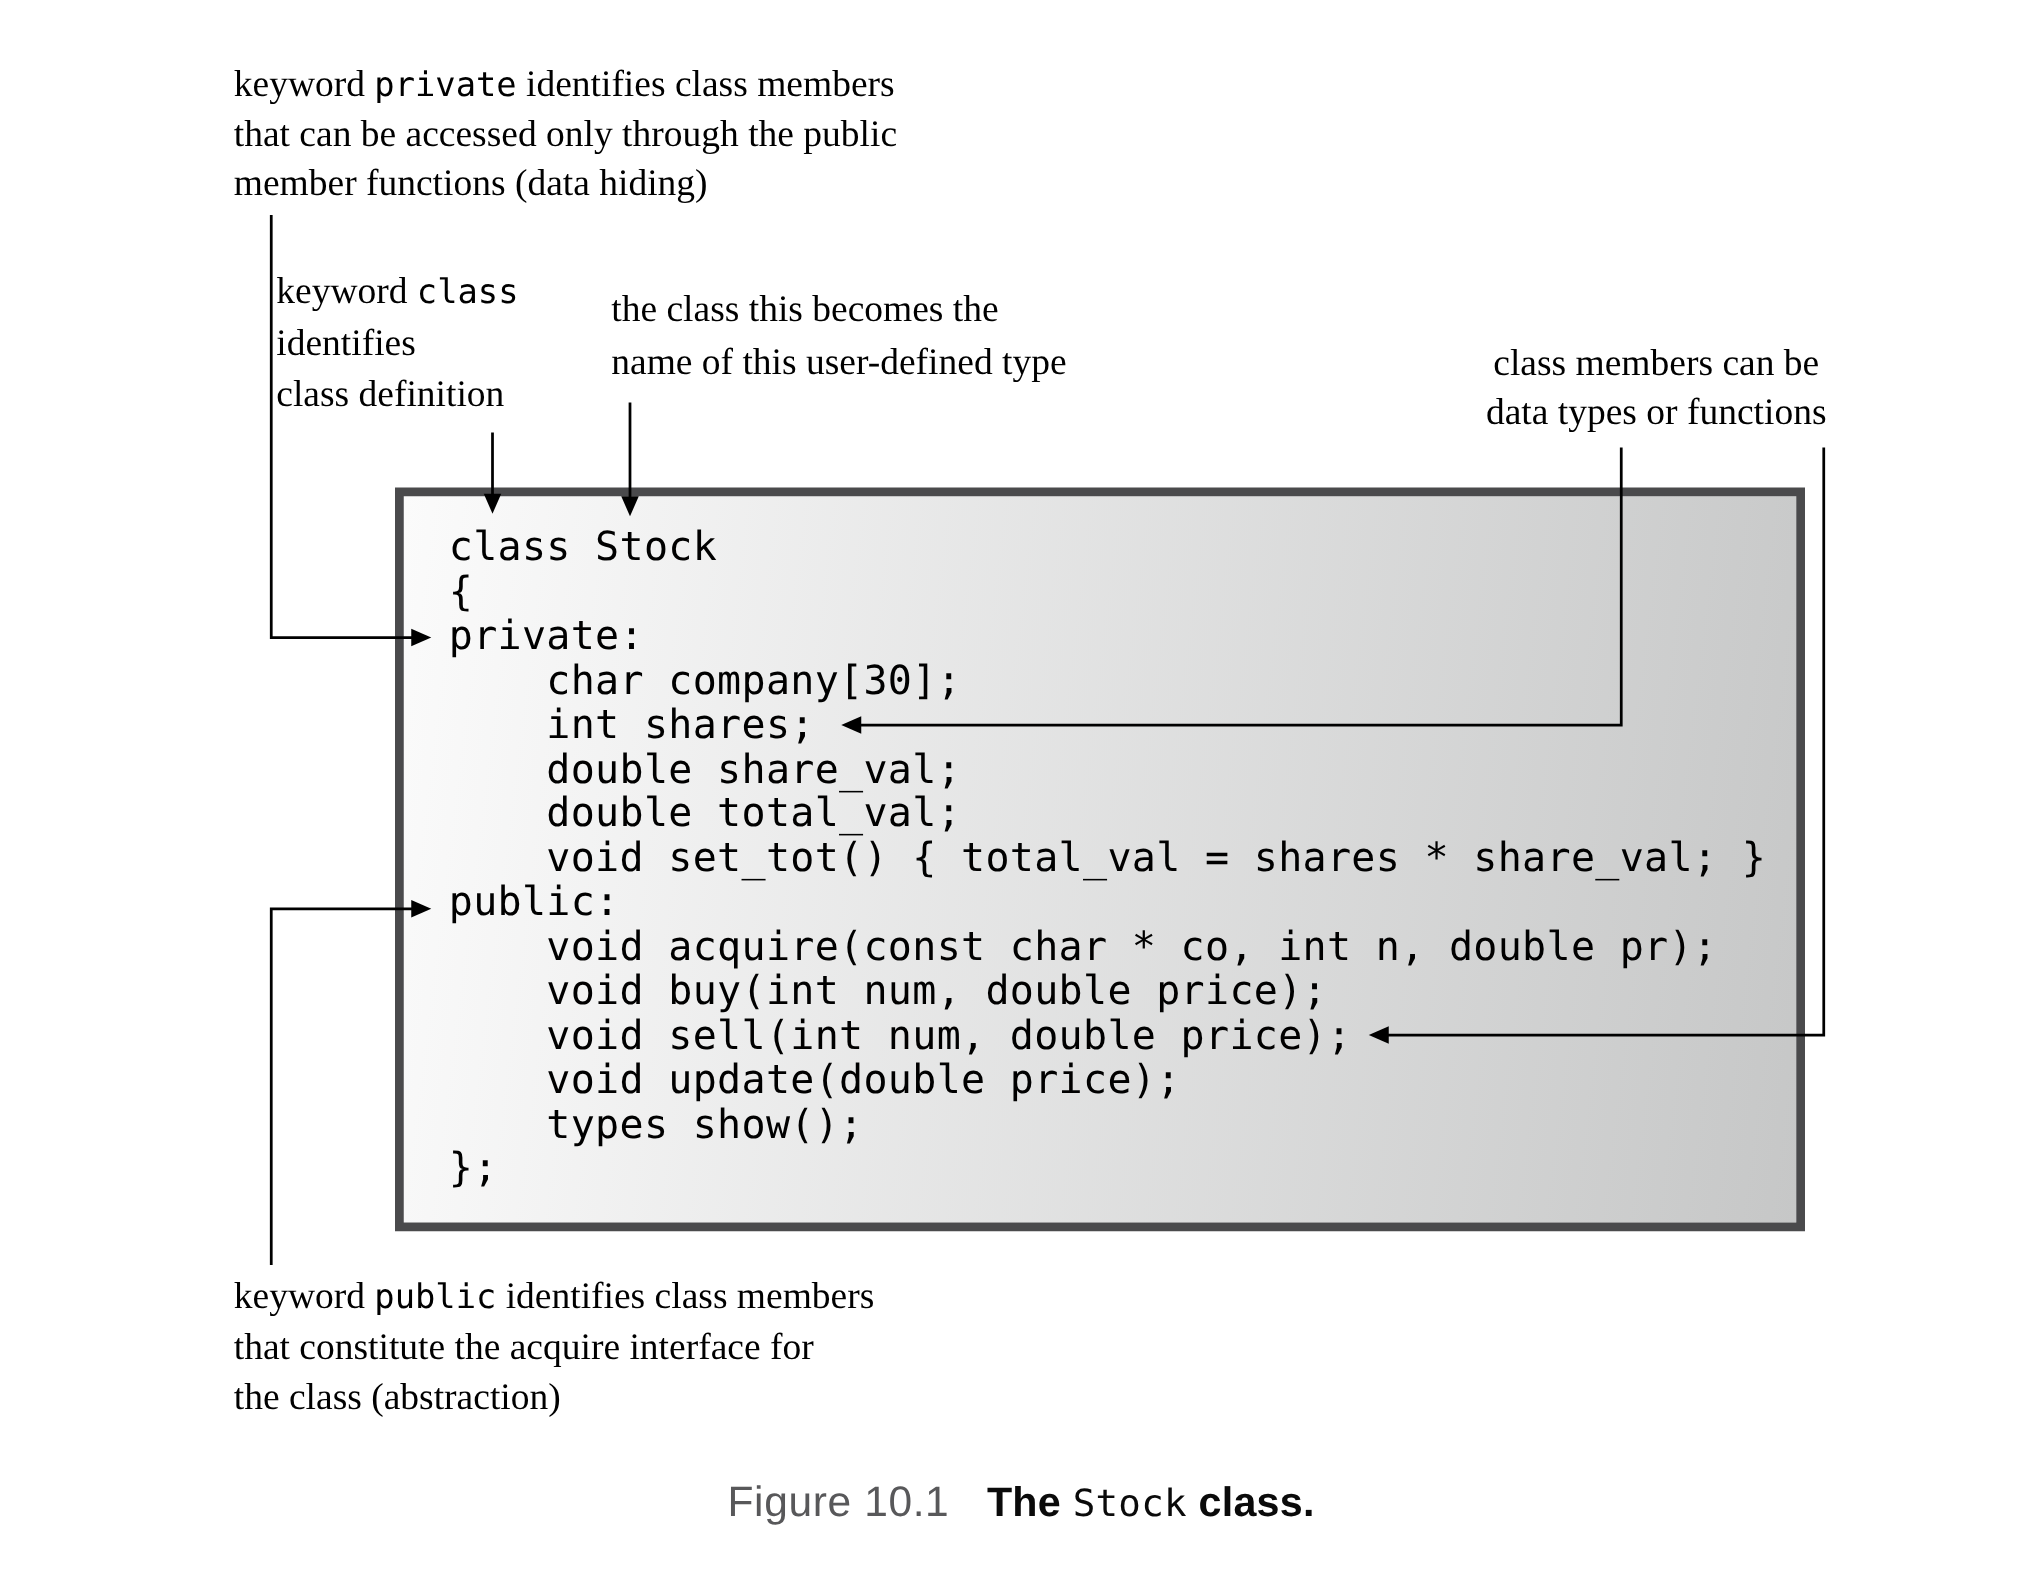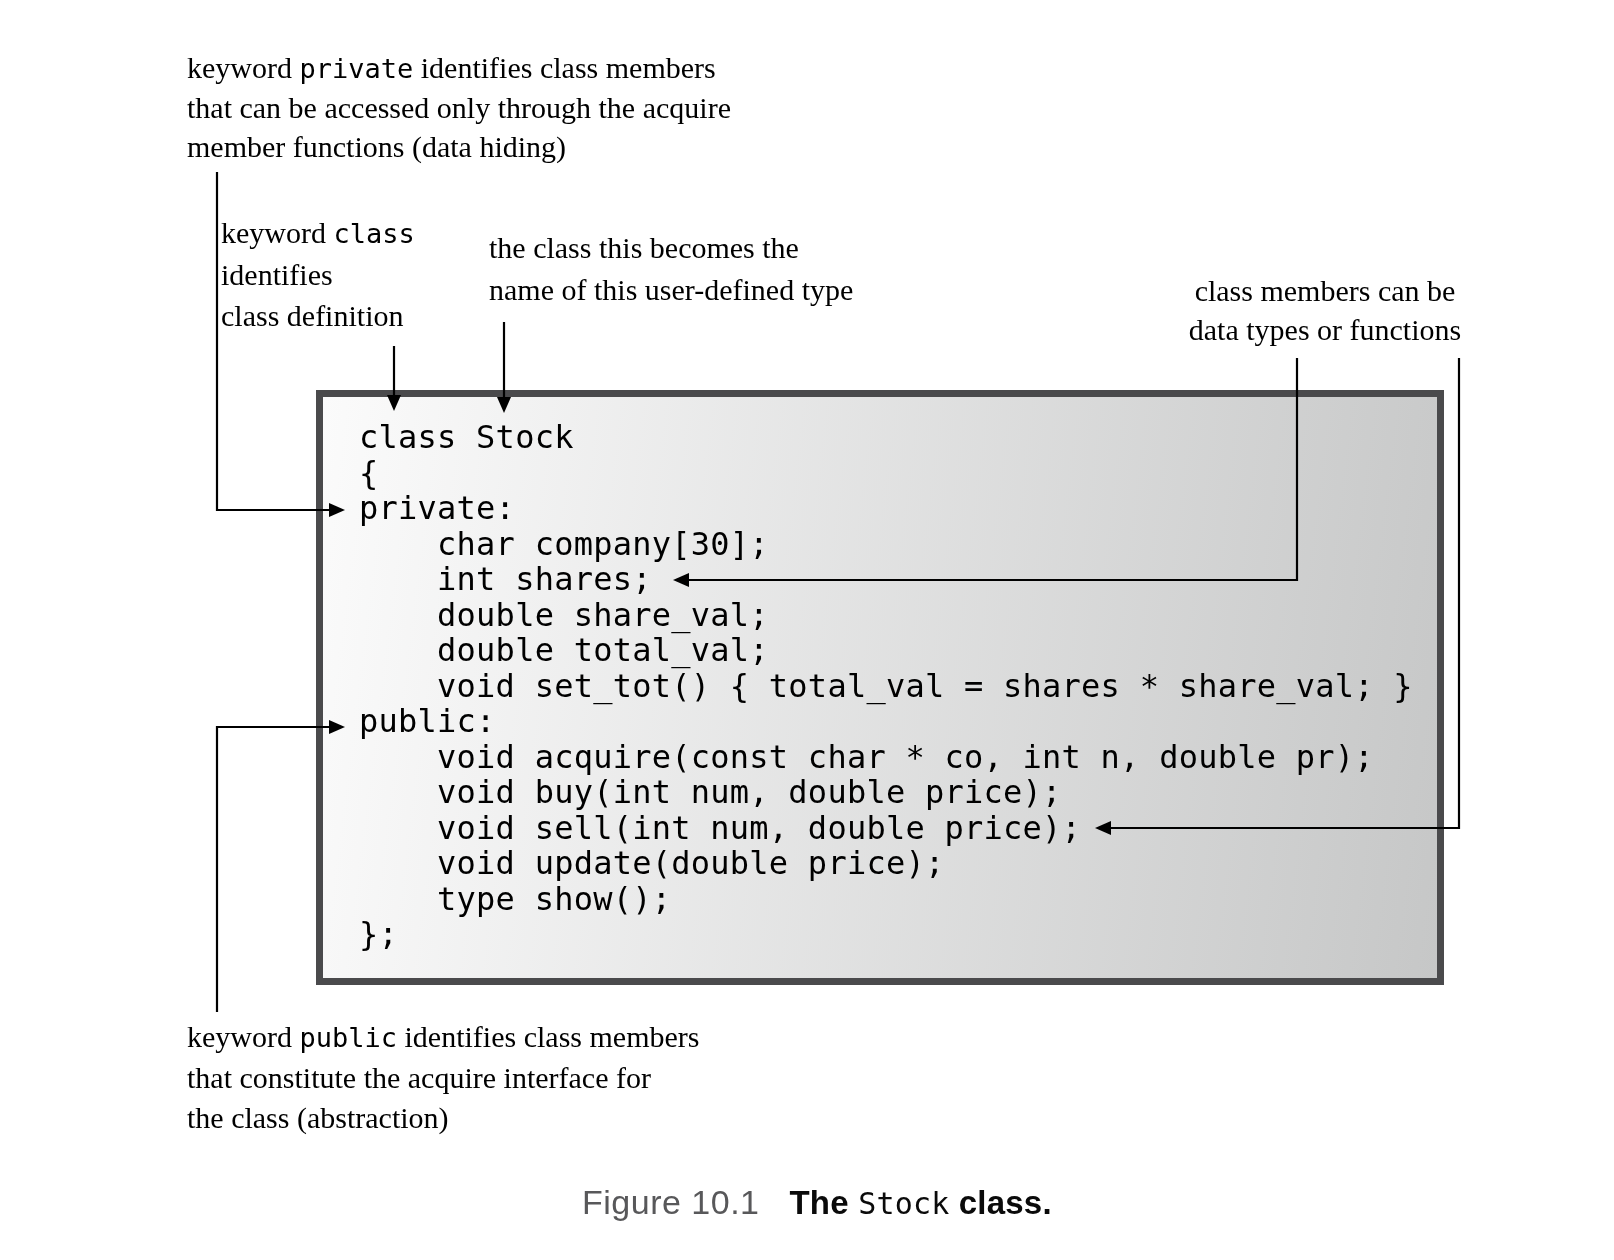--- a/index.html
+++ b/index.html
@@ -72,21 +72,21 @@
     font-size:30px;
   }
 </style>
 </head>
 <body>
 
 <div id="canvas">
 
   <div class="annotation" id="ann-private" style="left:148px;top:48px;">
     <div><span>keyword </span><span class="kw">private</span><span> identifies class members</span></div>
-    <div>that can be accessed only through the acquire</div>
+    <div>that can be accessed only through the public</div>
     <div>member functions (data hiding)</div>
   </div>
 
   <div class="annotation" id="ann-class" style="left:182px;top:212px;">
     <div><span>keyword </span><span class="kw">class</span></div>
     <div>identifies</div>
     <div>class definition</div>
   </div>
 
   <div class="annotation" id="ann-name" style="left:450px;top:227px;">
@@ -114,21 +114,21 @@
     <div class="code-line">    char company[30];</div>
     <div class="code-line">    int shares;</div>
     <div class="code-line">    double share_val;</div>
     <div class="code-line">    double total_val;</div>
     <div class="code-line">    void set_tot() { total_val = shares * share_val; }</div>
     <div class="code-line">public:</div>
     <div class="code-line">    void acquire(const char * co, int n, double pr);</div>
     <div class="code-line">    void buy(int num, double price);</div>
     <div class="code-line">    void sell(int num, double price);</div>
     <div class="code-line">    void update(double price);</div>
-    <div class="code-line">    type show();</div>
+    <div class="code-line">    types show();</div>
     <div class="code-line">};</div>
   </div>
 
   <svg id="arrow-overlay" viewBox="0 0 1614 1260" xmlns="http://www.w3.org/2000/svg" aria-hidden="true">
 
     <path d="M178,172 L178,510 L292,510"></path>
     <polygon points="306,510 290,503 290,517"></polygon>
 
     <path d="M355,346 L355,396"></path>
     <polygon points="355,411 348,395 362,395"></polygon>

